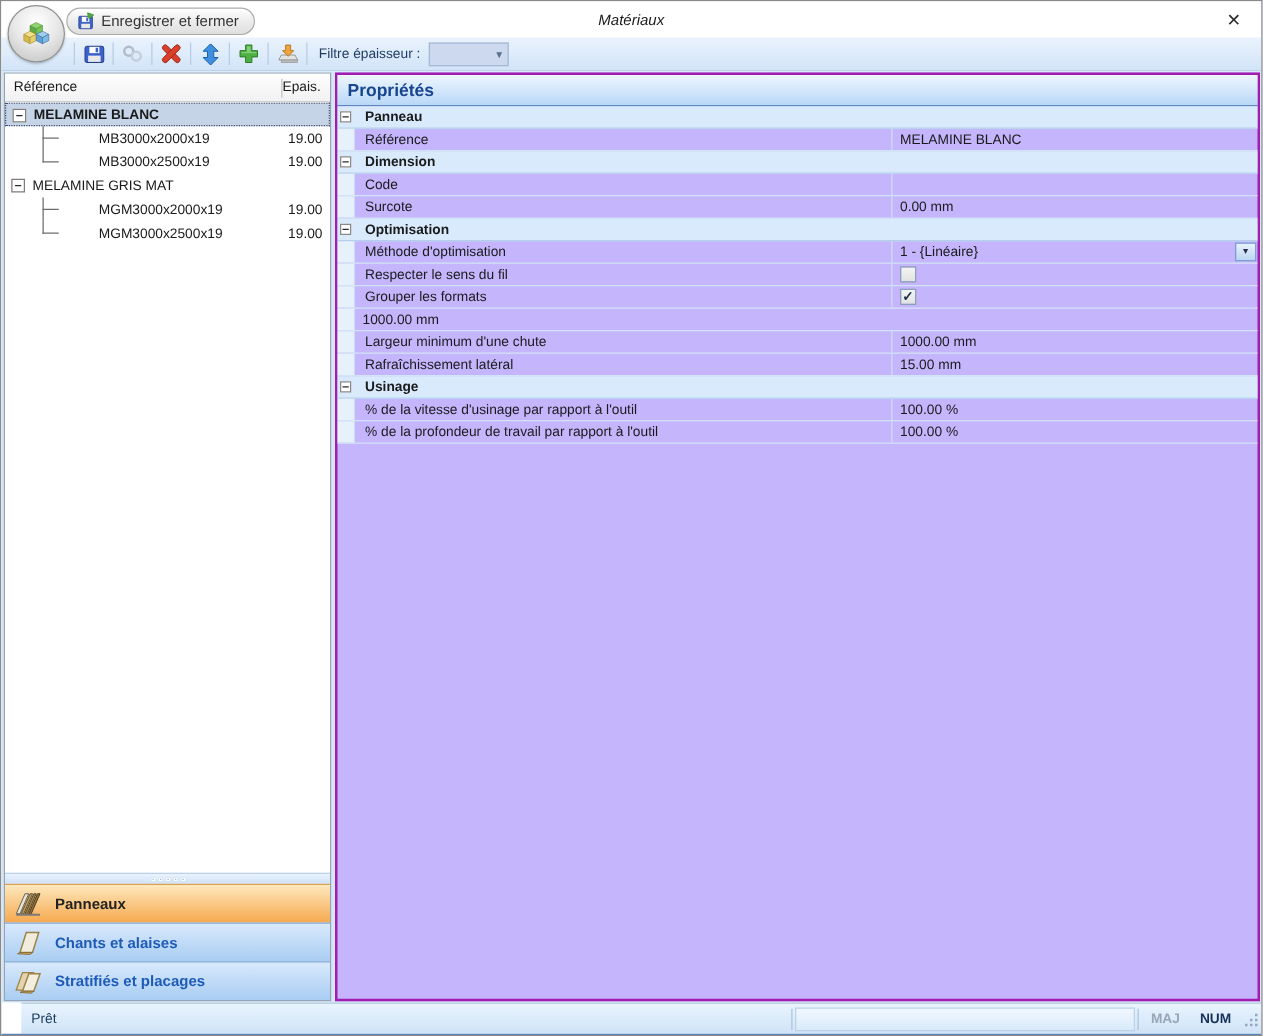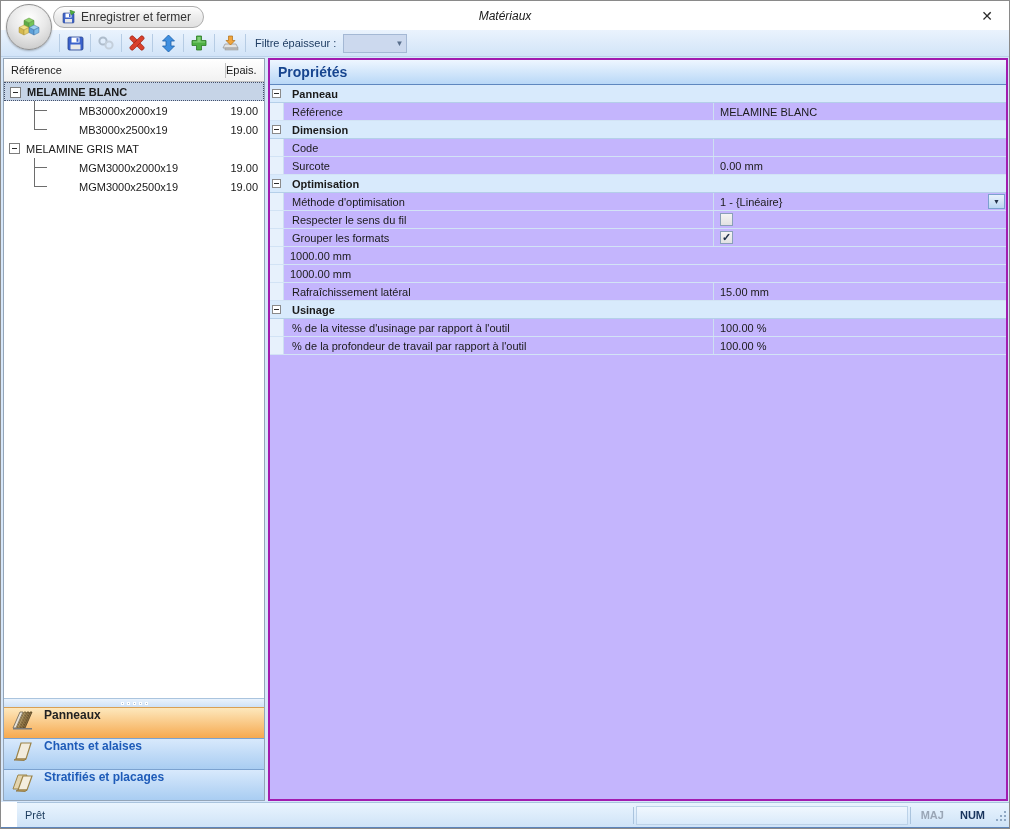--- a/index.html
+++ b/index.html
@@ -57,21 +57,21 @@
   .minus-box::after { content:""; width:5px; height:1px; background:#2b2b2b; }
   .conn-v { position:absolute; left:30px; width:1px; background:#6d6d6d; }
   .conn-h { position:absolute; left:30px; top:9px; width:13px; height:1px; background:#6d6d6d; }
   .conn-v.first { top:0; height:19px; }
   .conn-v.last  { top:0; height:10px; }
   
   .splitter { flex:none; height:9px; background:linear-gradient(#eaf3fd,#cfe2f7);
     border-top:1px solid #aac4de; display:flex; align-items:center; justify-content:center; gap:3px; cursor:row-resize; }
   .splitter i { width:3px; height:3px; background:#9eb4cc; border:1px solid #ffffff; display:block; }
   
-  .nav-item { flex:none; height:31px; display:flex; align-items:flex-start; gap:8px; padding-left:6px;
+  .nav-item { flex:none; height:31px; display:flex; align-items:center; gap:8px; padding-left:6px;
     background:linear-gradient(#d8e9fc,#a9cdf2); border-top:1px solid #7ba2d0; cursor:pointer; }
   .nav-item .nav-label { font-weight:bold; font-size:12px; color:#1e5bb8; }
   .nav-item.active { background:linear-gradient(#fde8bd,#f6a94f); border-top:1px solid #d9a054; }
   .nav-item.active .nav-label { color:#222222; }
   
   .right-panel { position:absolute; left:267px; top:57px; width:740px; height:743px;
     background:#c4b5fd; border:2px solid #a21caf; }
   .prop-header { height:25px; background:linear-gradient(#eef6ff,#b9d8f7);
     border-bottom:1px solid #5e87bf; display:flex; align-items:center; padding-left:8px; }
   .prop-title { font-size:14px; font-weight:bold; color:#17458f; }
@@ -384,20 +384,21 @@
           </div>
       </div>
       <div class="g-row">
         <div class="g-gutter"></div>
         <div class="g-value">
             <span>1000.00 mm</span>
           </div>
       </div>
       <div class="g-row">
         <div class="g-gutter"></div>
+        <div class="g-label">Largeur minimum d'une chute</div>
         <div class="g-value">
             <span>1000.00 mm</span>
           </div>
       </div>
       <div class="g-row">
         <div class="g-gutter"></div>
         <div class="g-label">Rafraîchissement latéral</div>
         <div class="g-value">
             <span>15.00 mm</span>
           </div>

